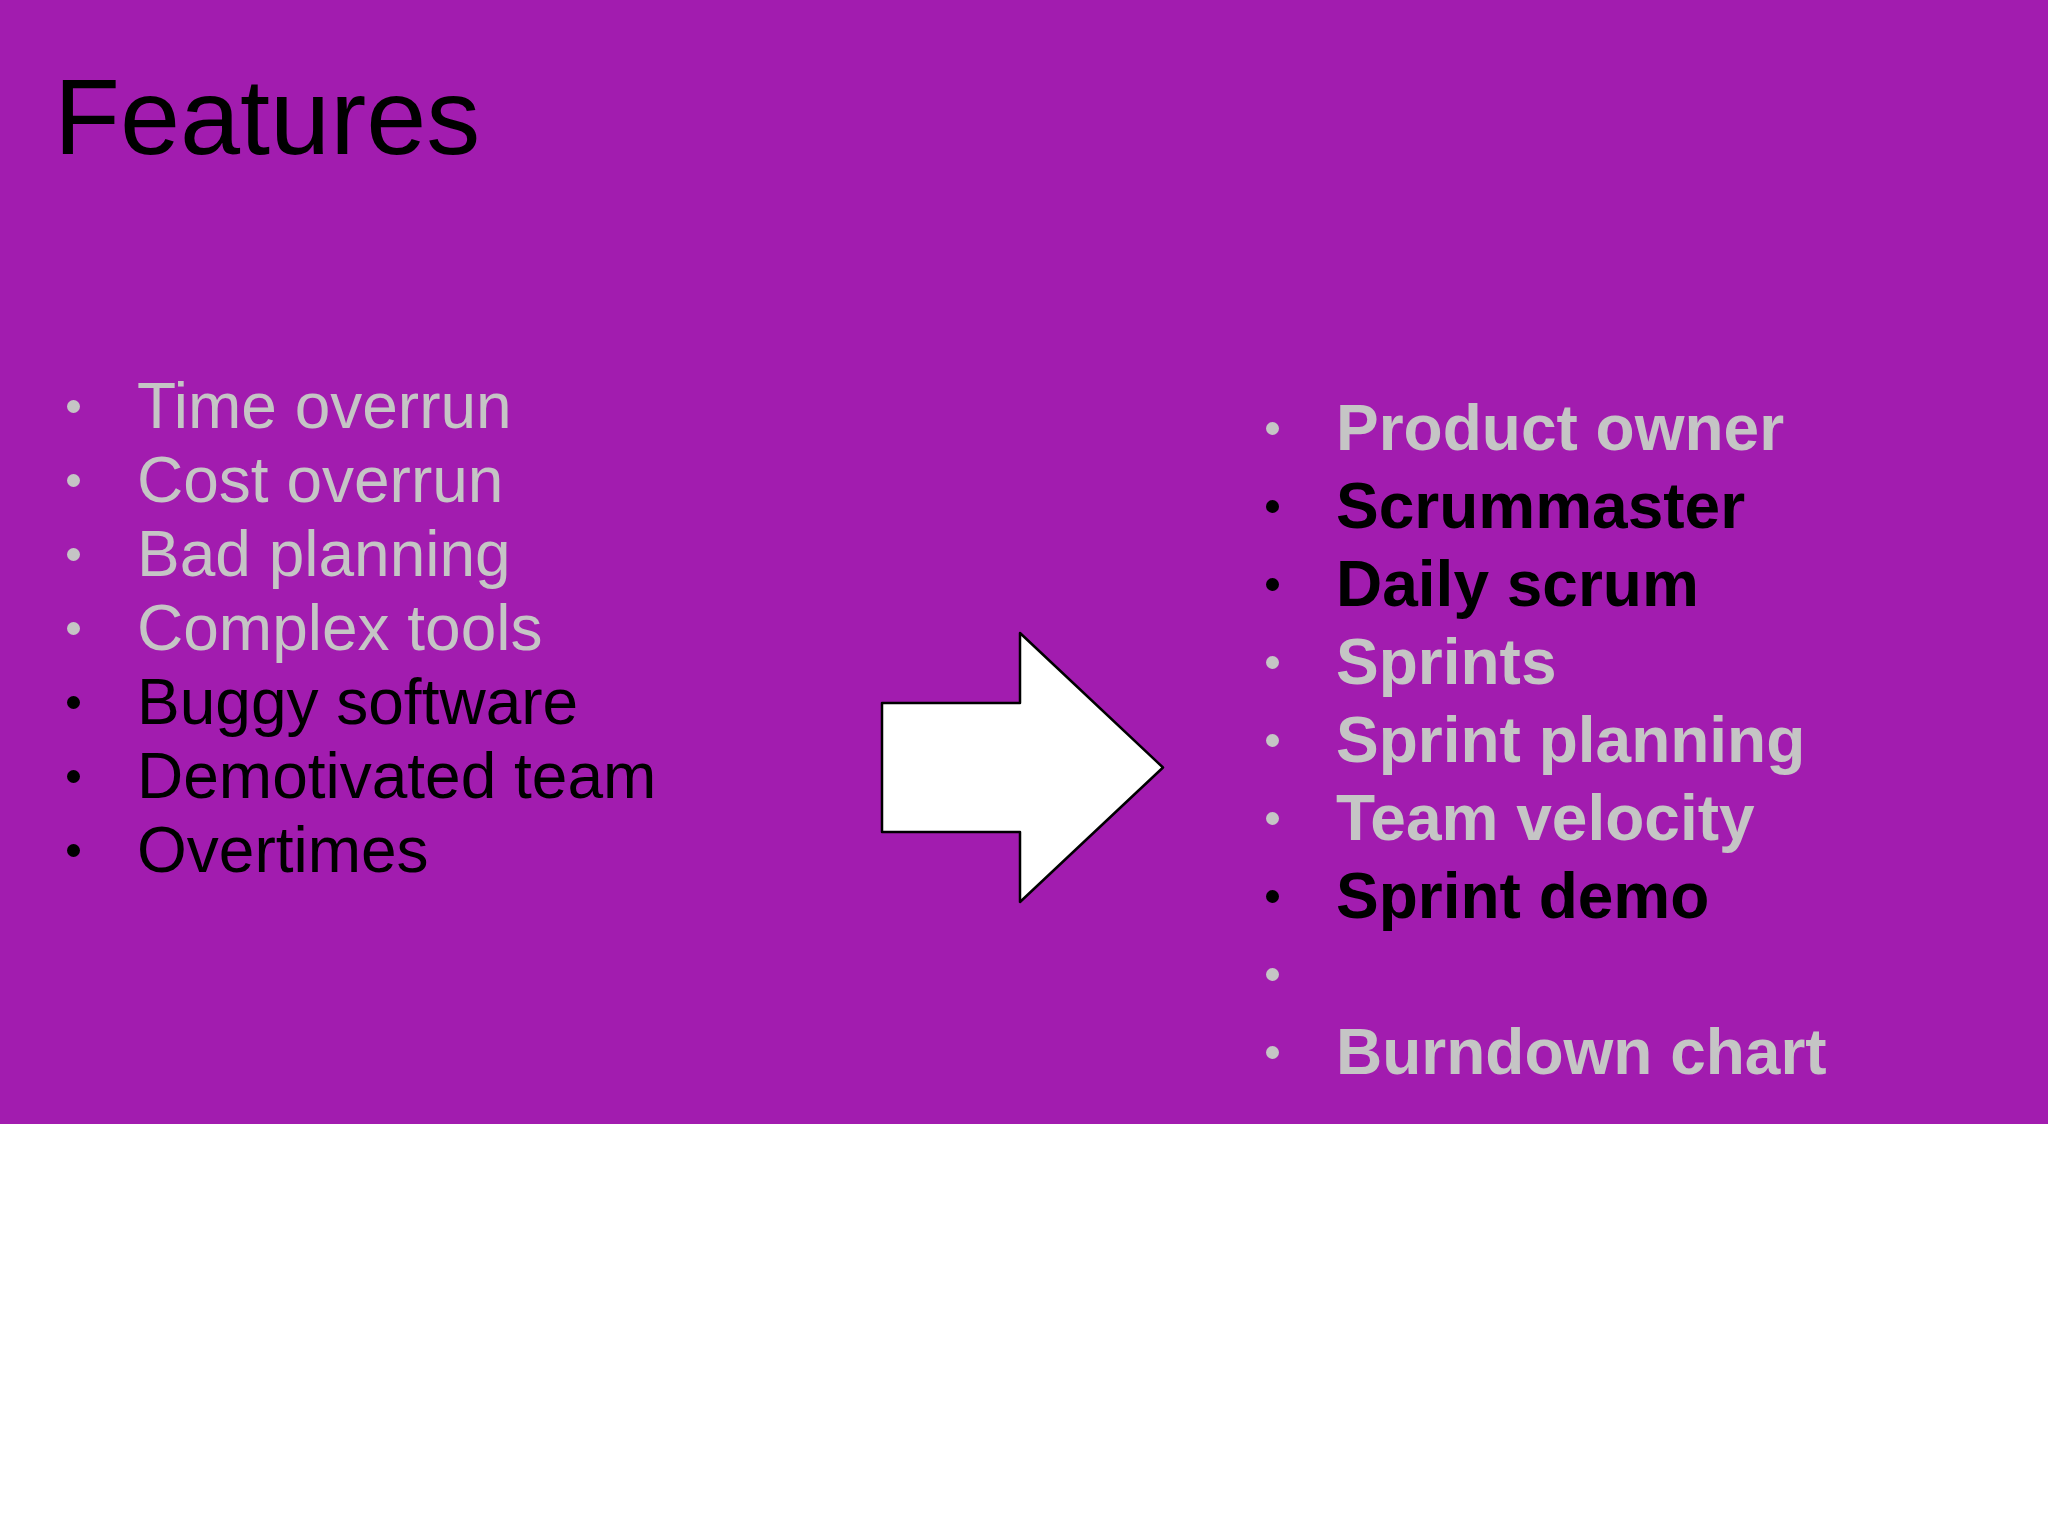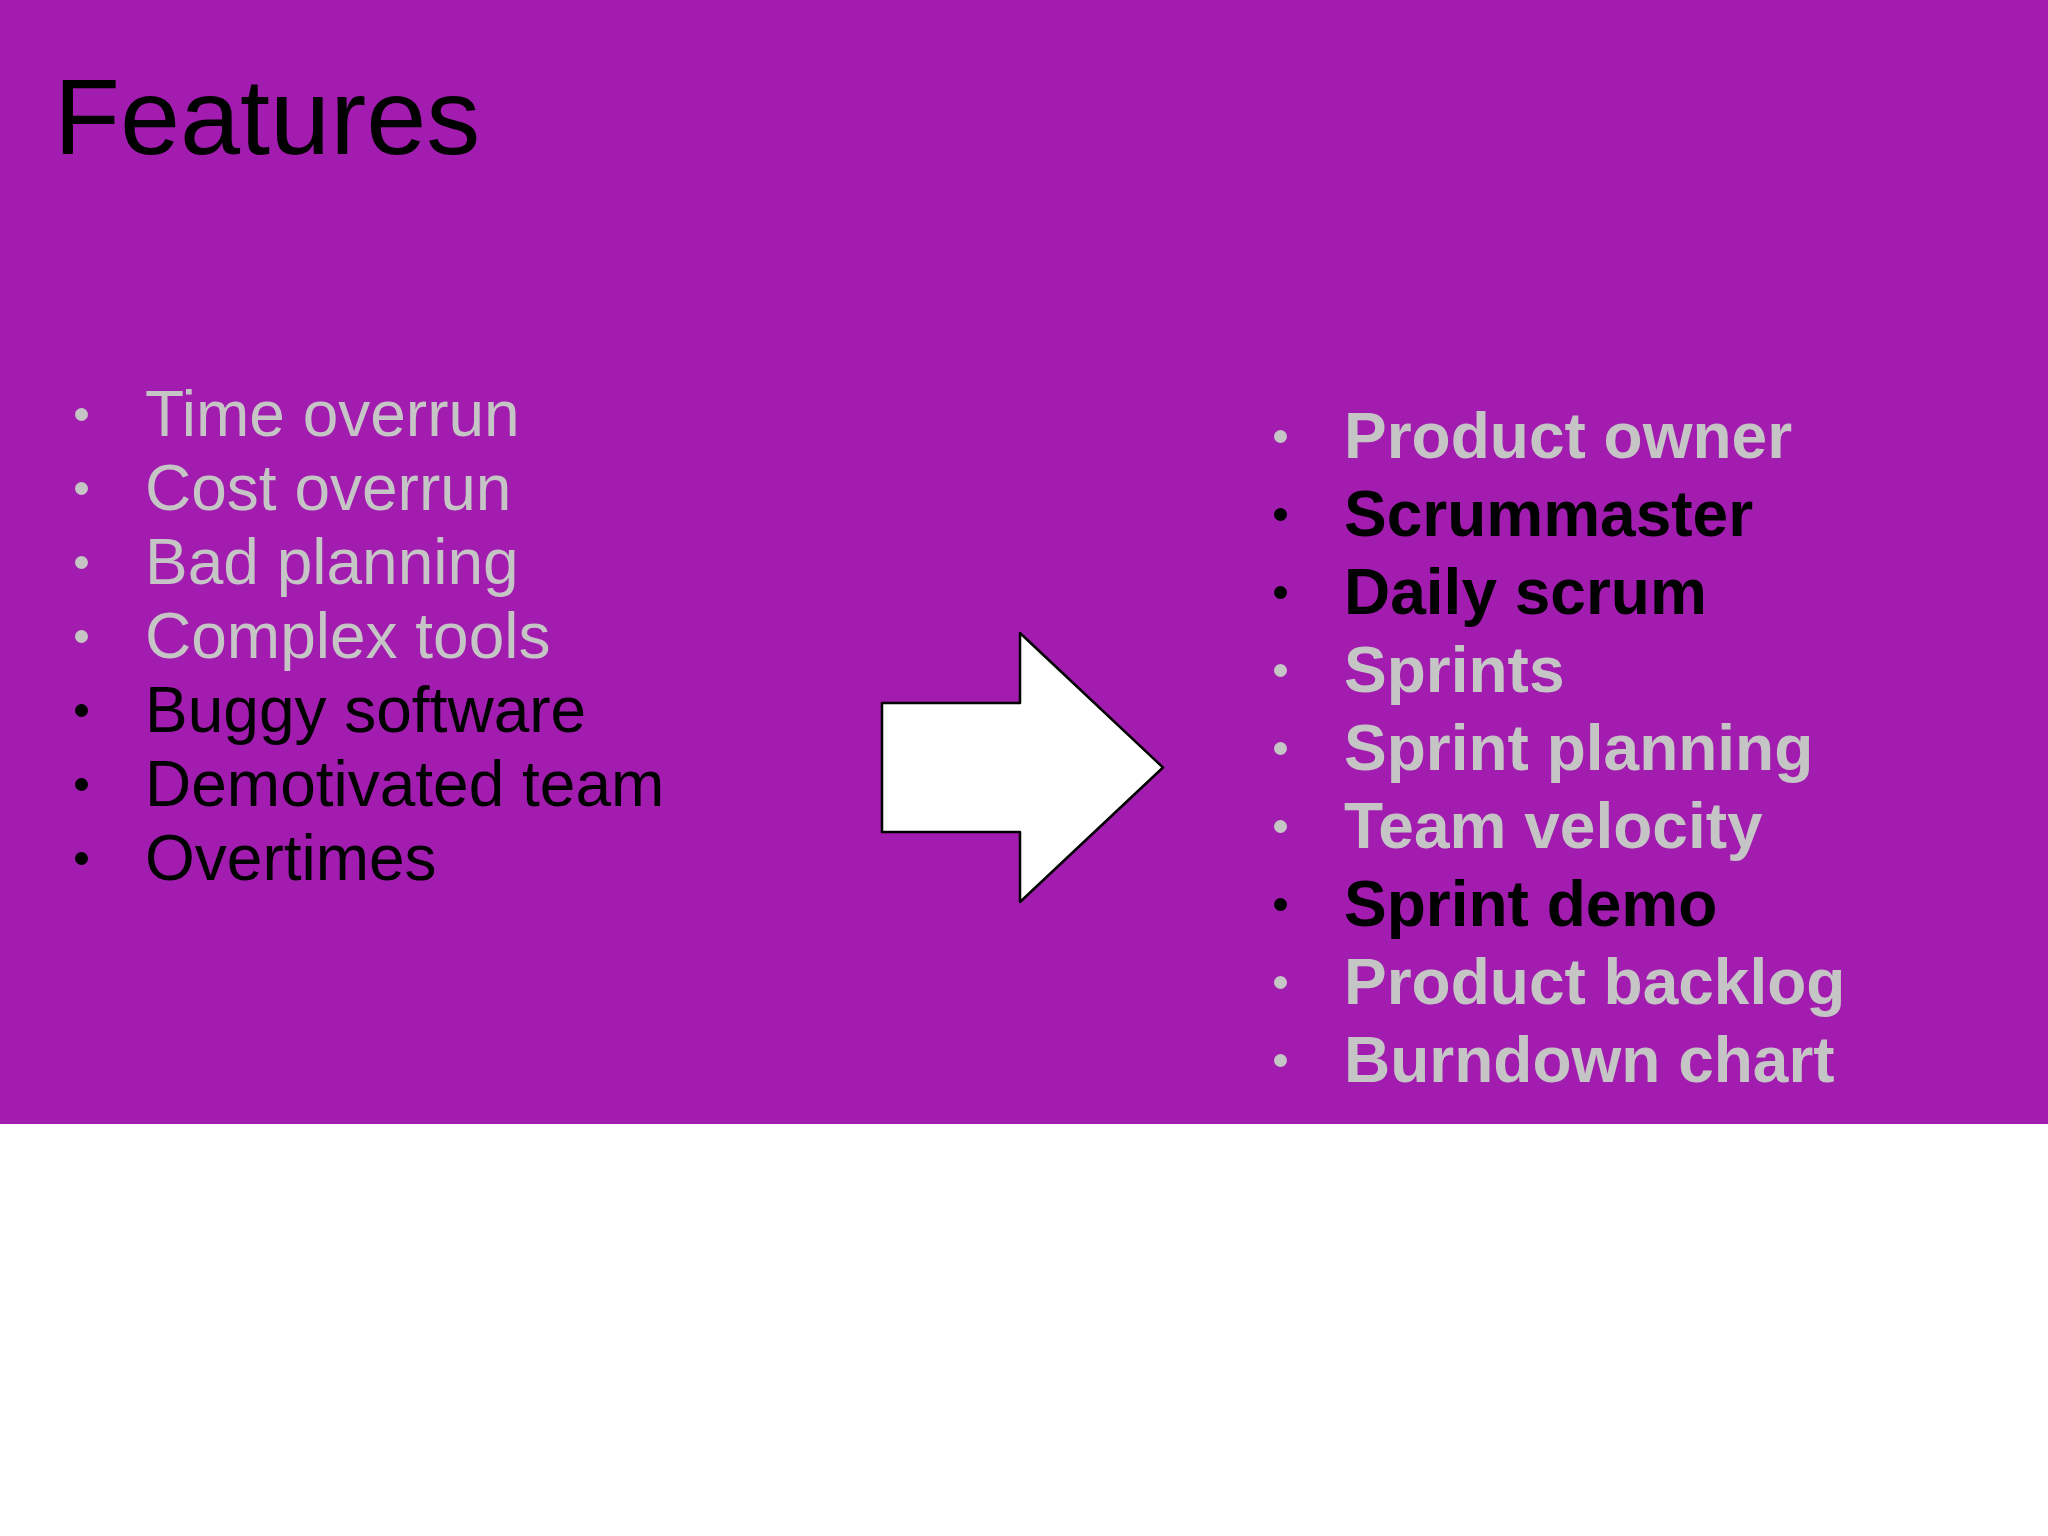--- a/index.html
+++ b/index.html
@@ -23,21 +23,21 @@
     margin: 0;
     font-size: 108px;
     font-weight: 400;
     line-height: 1;
     letter-spacing: 0px;
     color: #000000;
     white-space: nowrap;
   }
   ul.list {
     position: absolute;
-    margin: 8px;
+    margin: 0;
     padding: 0;
     list-style: none;
   }
   ul.list li {
     display: flex;
     align-items: center;
     height: var(--row-h);
     font-size: 64px;
     line-height: 1;
     white-space: nowrap;
@@ -140,21 +140,20 @@
       <li class="dimmed">
         <span class="bullet"></span>
         <span>Team velocity</span>
       </li>
       <li class="active">
         <span class="bullet"></span>
         <span>Sprint demo</span>
       </li>
       <li class="dimmed">
         <span class="bullet"></span>
-        <span>Product backlog</span>
       </li>
       <li class="dimmed">
         <span class="bullet"></span>
         <span>Burndown chart</span>
       </li>
     </ul>
 
 </div>
 
 </body></html>

